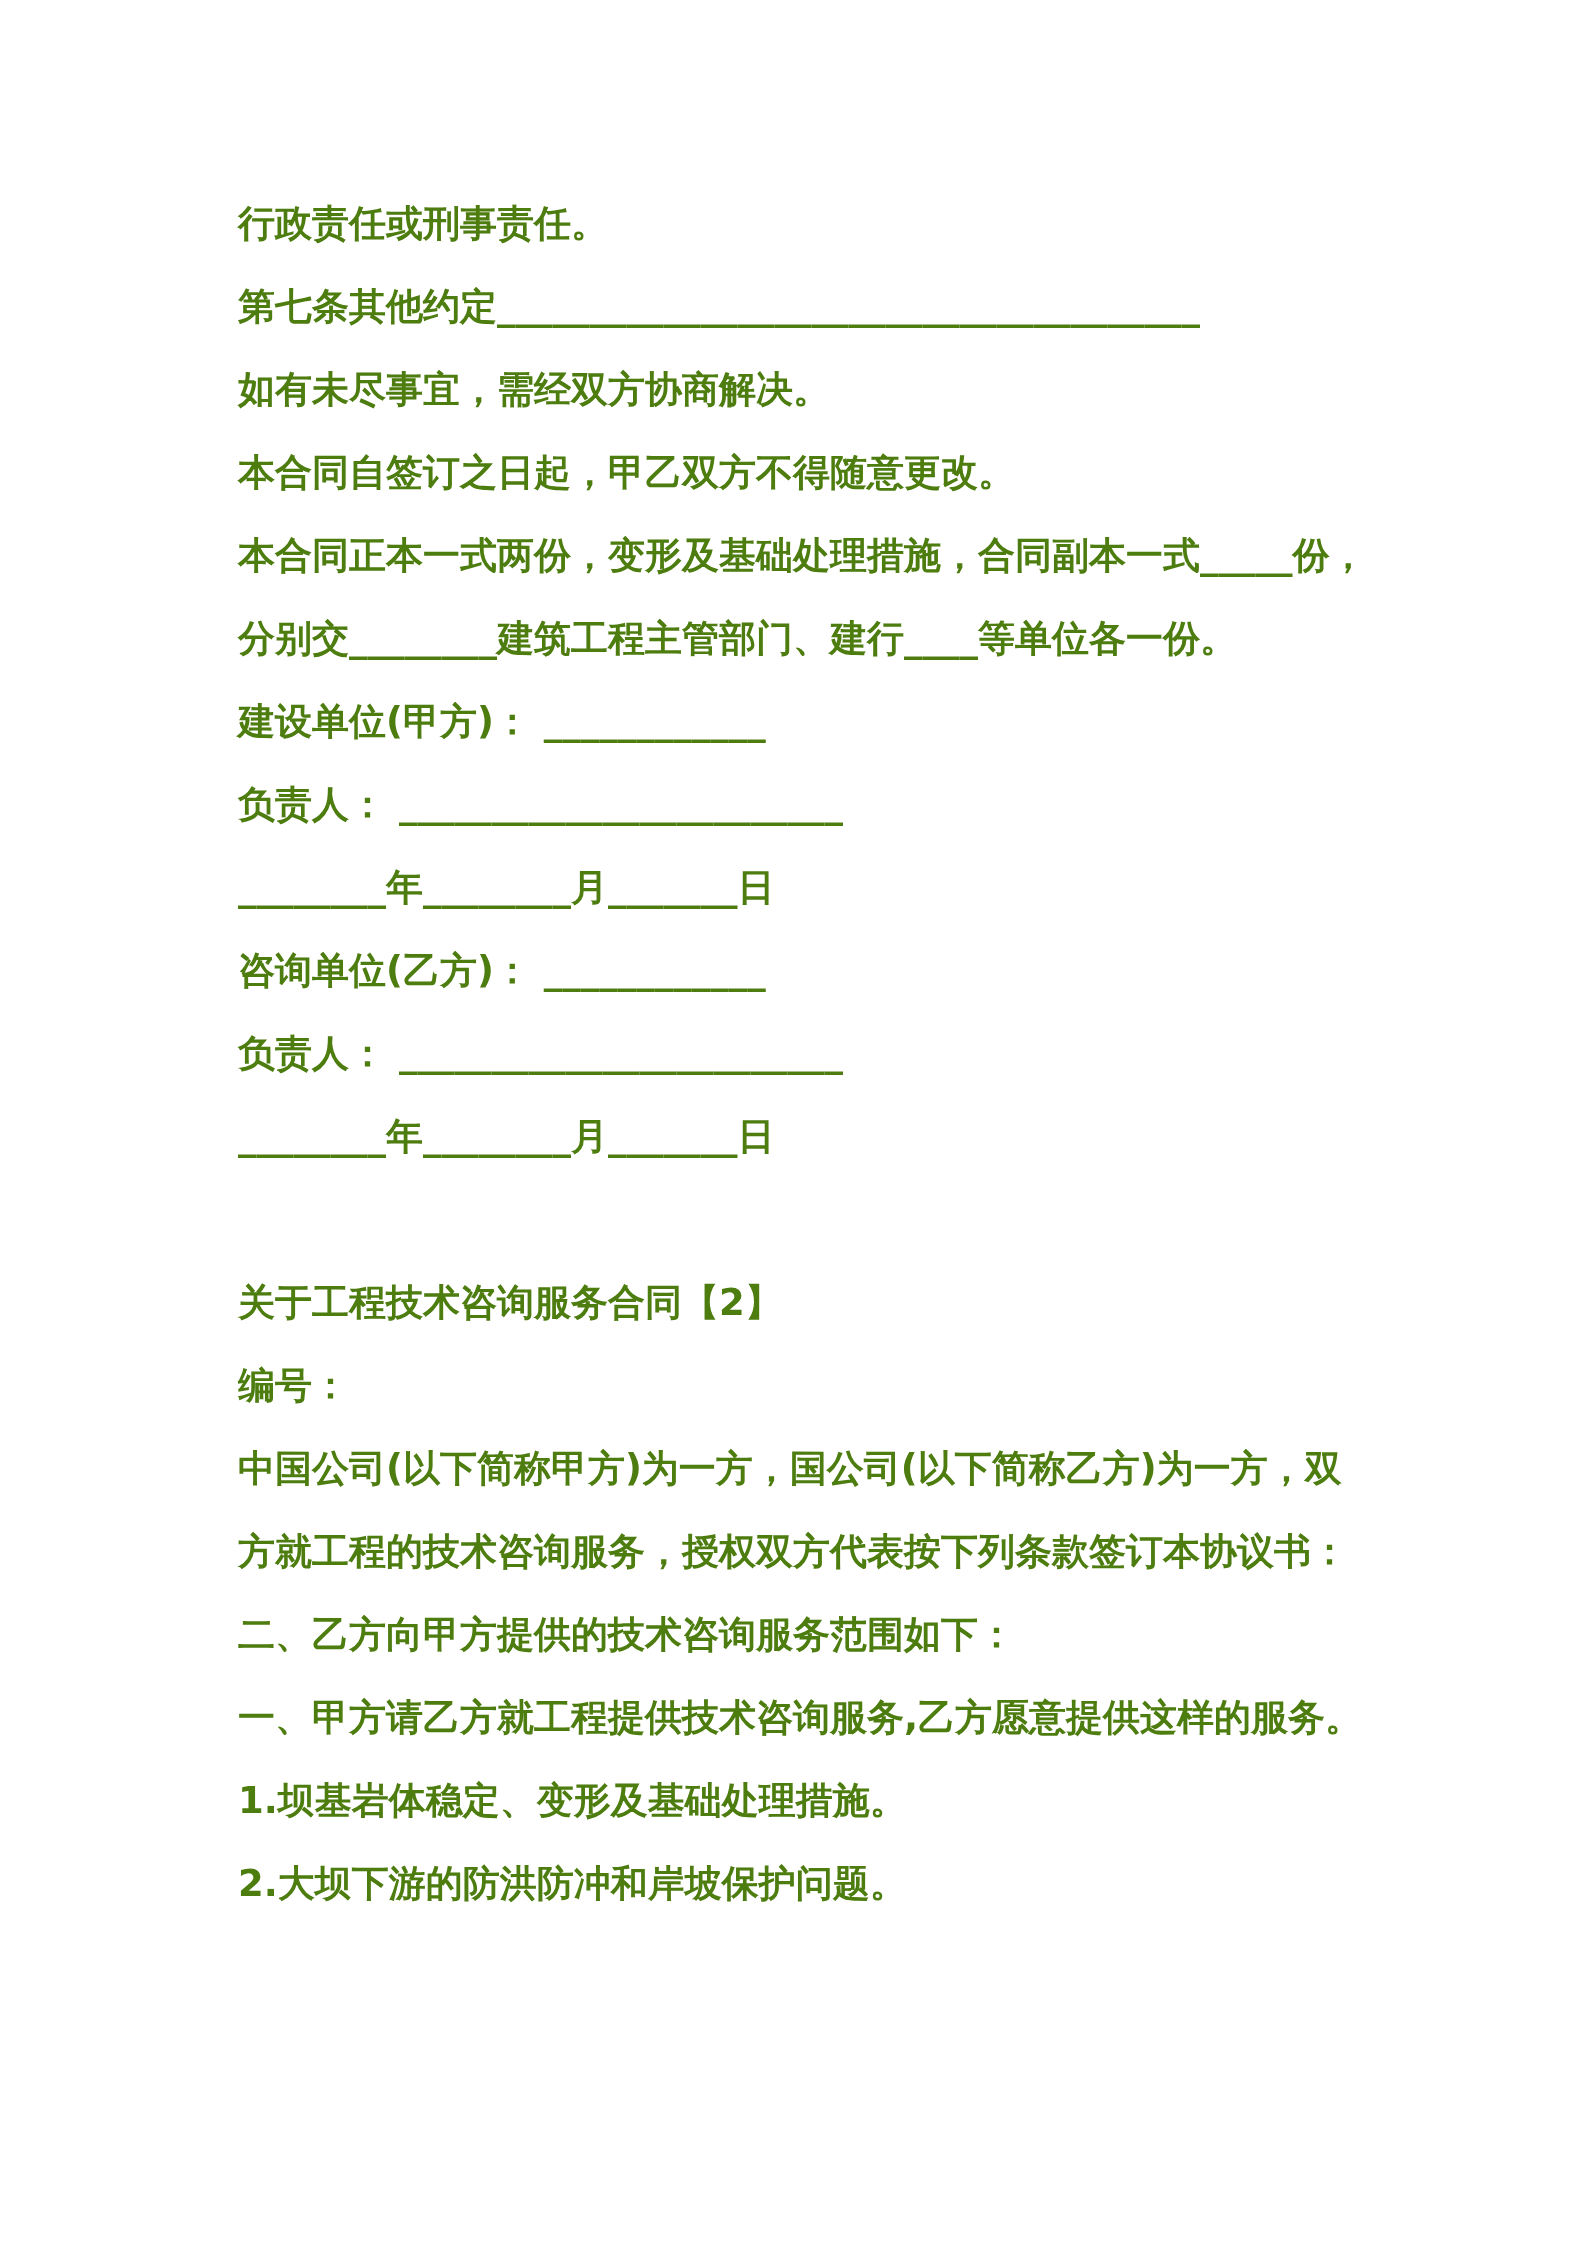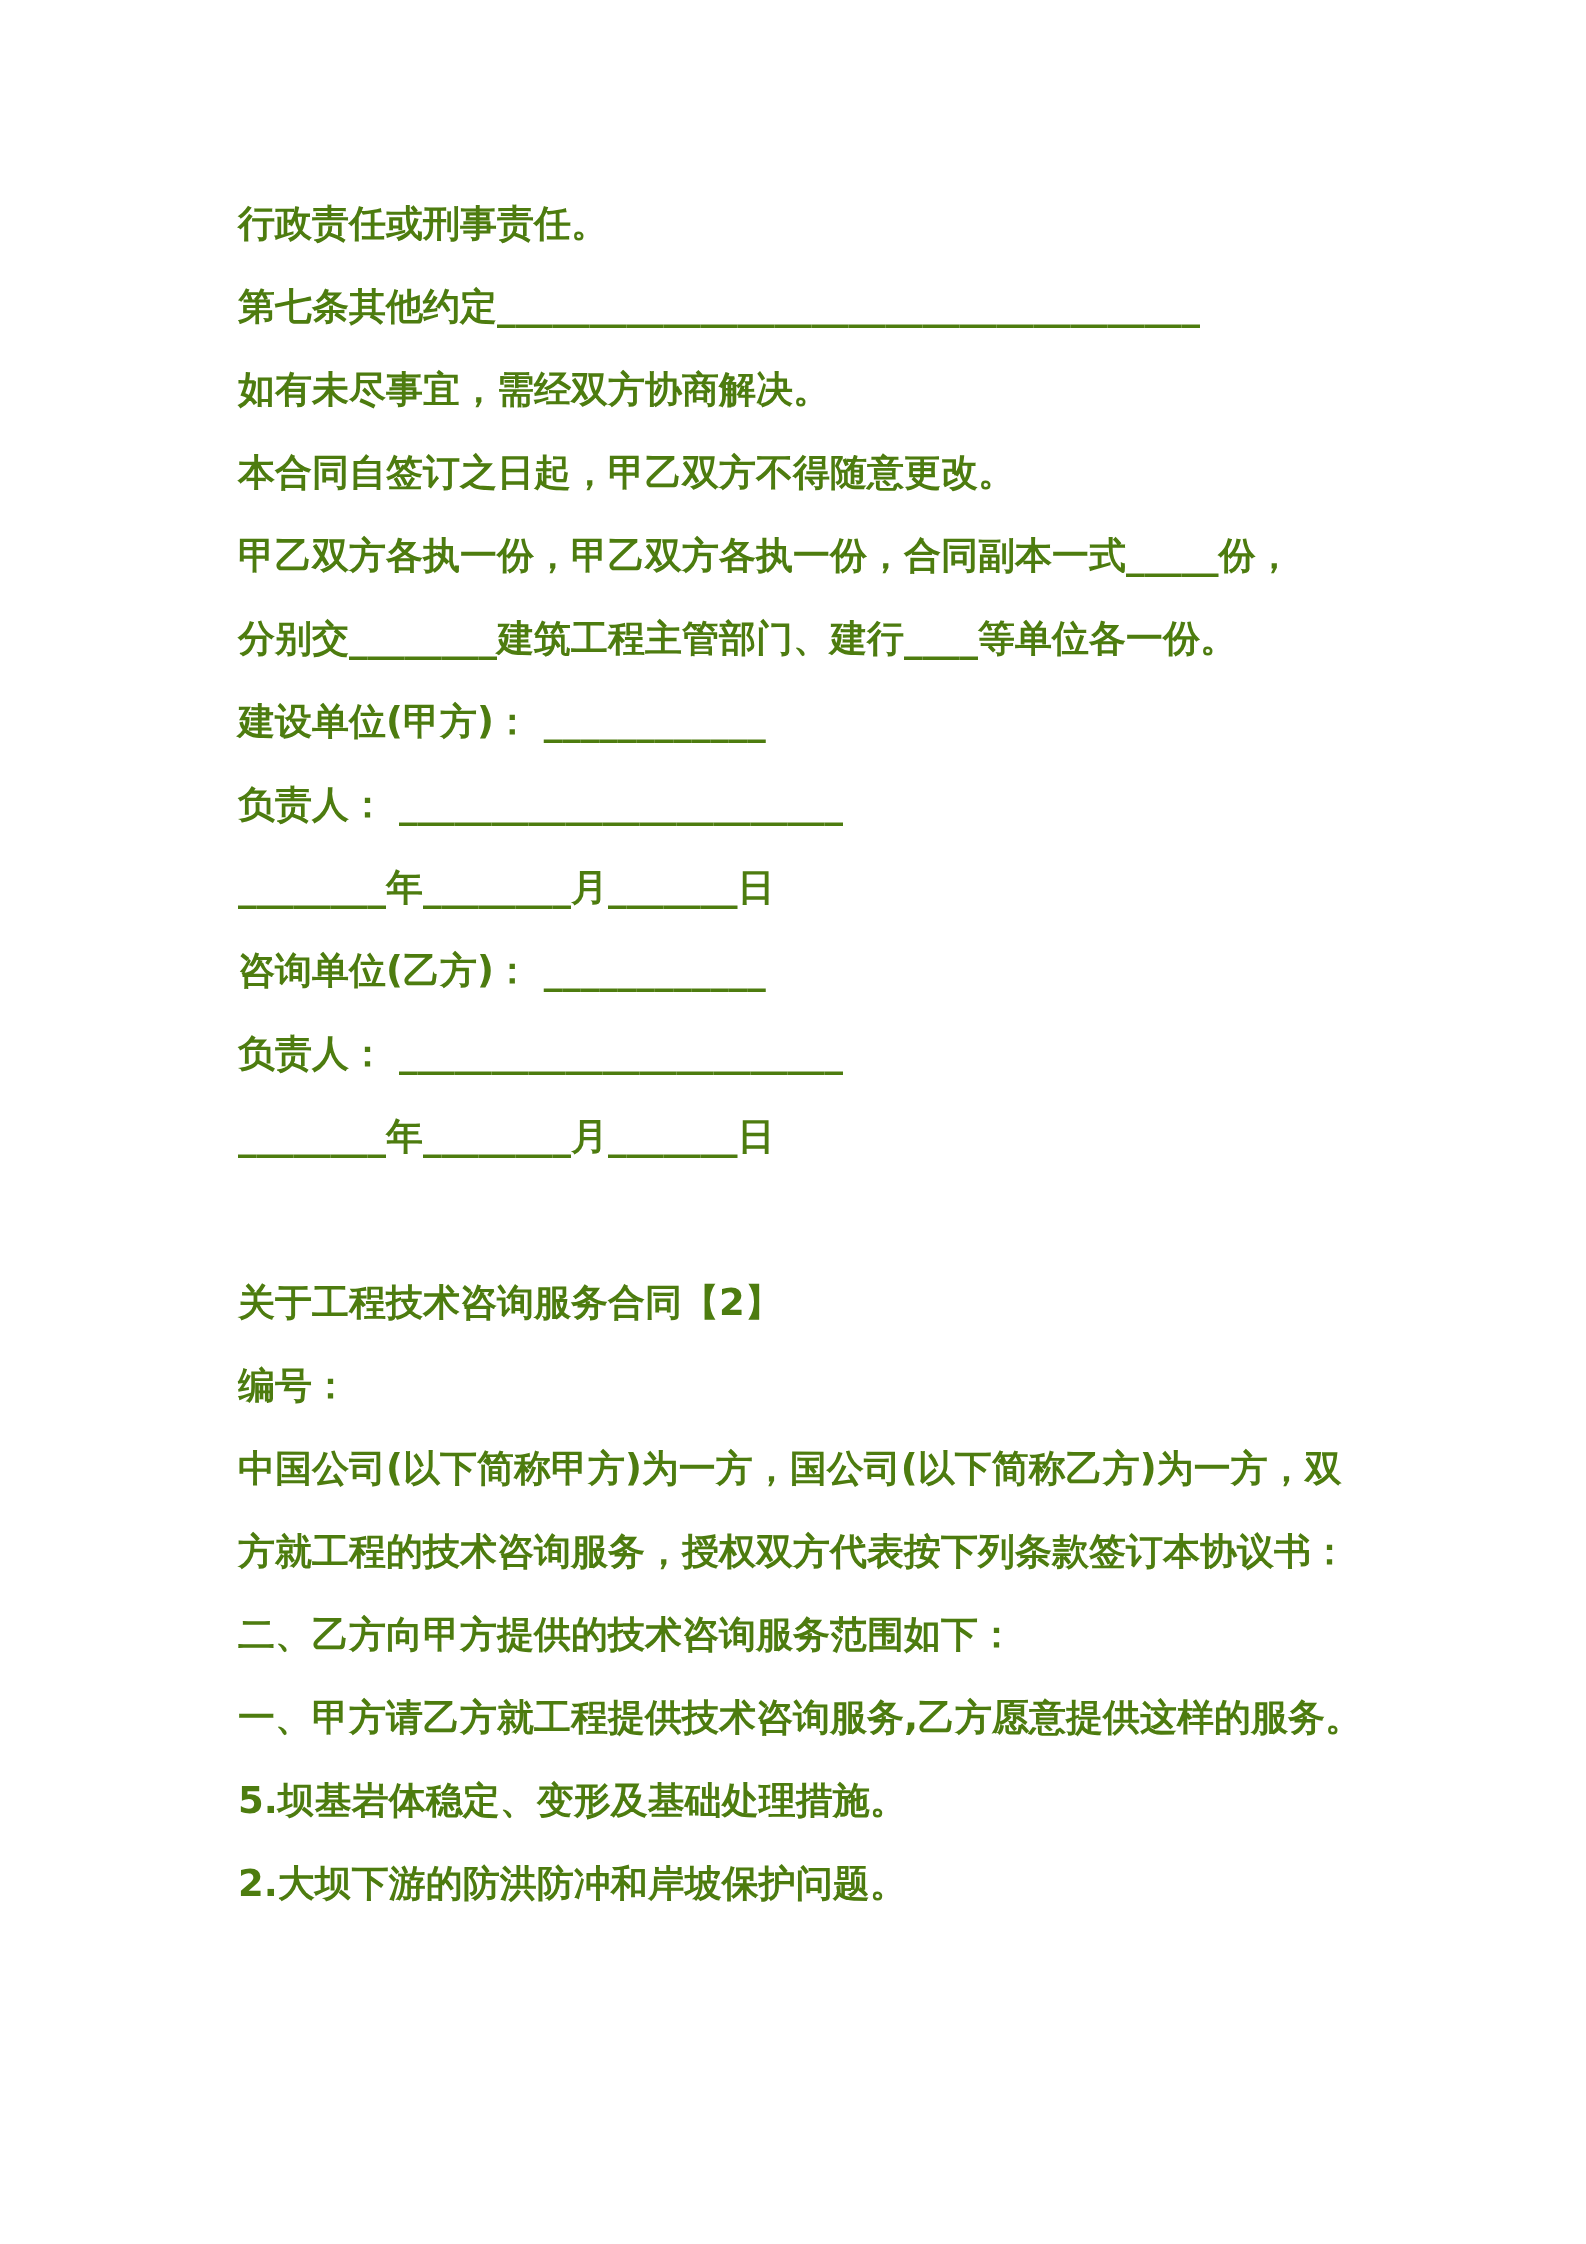--- a/index.html
+++ b/index.html
@@ -32,33 +32,33 @@
 </style>
 </head>
 <body>
 
 <div class="page">
 
   <div class="line">行政责任或刑事责任。</div>
   <div class="line">第七条其他约定______________________________________</div>
   <div class="line">如有未尽事宜，需经双方协商解决。</div>
   <div class="line">本合同自签订之日起，甲乙双方不得随意更改。</div>
-  <div class="line">甲乙双方各执一份，甲乙双方各执一份，合同副本一式_____份，</div>
+  <div class="line">本合同正本一式两份，变形及基础处理措施，合同副本一式_____份，</div>
   <div class="line">分别交________建筑工程主管部门、建行____等单位各一份。</div>
   <div class="line">建设单位(甲方)： ____________</div>
   <div class="line">负责人： ________________________</div>
   <div class="line">________年________月_______日</div>
   <div class="line">咨询单位(乙方)： ____________</div>
   <div class="line">负责人： ________________________</div>
   <div class="line">________年________月_______日</div>
 
   <div class="line blank"></div>
 
   <div class="line">关于工程技术咨询服务合同【2】</div>
   <div class="line">编号：</div>
   <div class="line">中国公司(以下简称甲方)为一方，国公司(以下简称乙方)为一方，双</div>
   <div class="line">方就工程的技术咨询服务，授权双方代表按下列条款签订本协议书：</div>
   <div class="line">二、乙方向甲方提供的技术咨询服务范围如下：</div>
   <div class="line">一、甲方请乙方就工程提供技术咨询服务,乙方愿意提供这样的服务。</div>
-  <div class="line">5.坝基岩体稳定、变形及基础处理措施。</div>
+  <div class="line">1.坝基岩体稳定、变形及基础处理措施。</div>
   <div class="line">2.大坝下游的防洪防冲和岸坡保护问题。</div>
 
 </div>
 
 </body></html>

